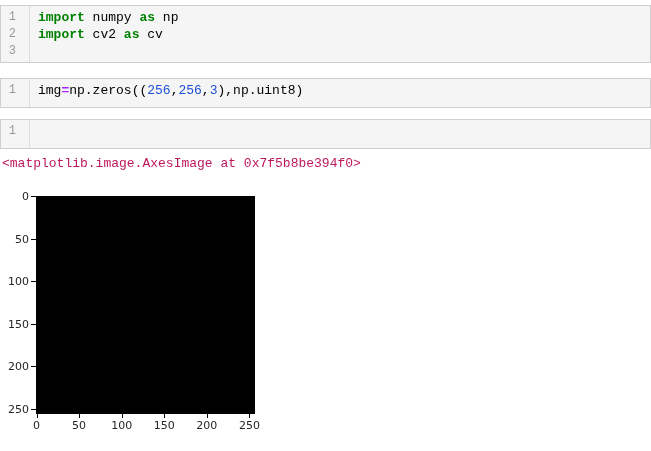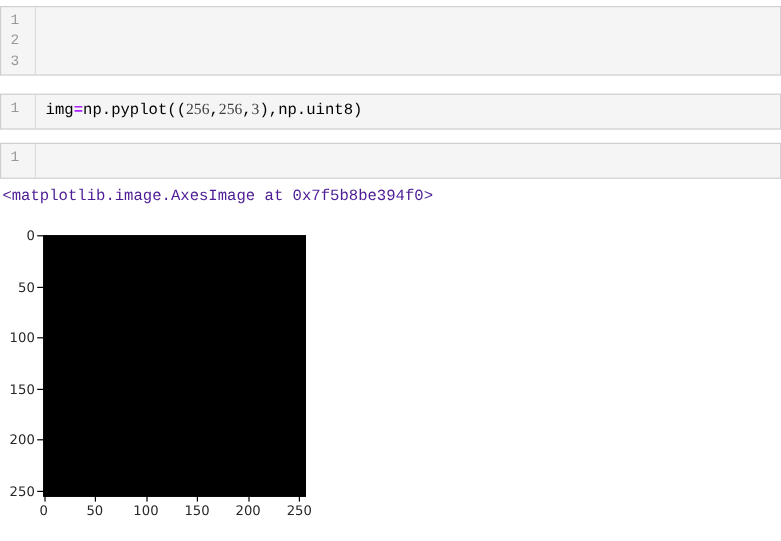--- a/index.html
+++ b/index.html
@@ -19,24 +19,24 @@
     width:29px;box-sizing:border-box;flex:0 0 29px;
     border-right:1px solid #dcdcdc;padding:3px 0;
   }
   .ln{
     height:17px;line-height:17px;text-align:right;padding-right:13px;
     color:#999999;font-size:12px;
   }
   .code{padding:3px 0 3px 8px;flex:1;}
   .codeline{height:17px;line-height:17px;font-size:13px;white-space:pre;color:#000000;}
   .tok-keyword{color:#008000;font-weight:bold;}
-  .tok-number{color:#404040;font-family:Liberation Serif, serif;}
+  .tok-number{color:#1d4ed8;}
   .tok-operator{color:#AA22FF;font-weight:bold;}
   .output-text{
-    position:absolute;left:2px;top:156px;font-size:13px;color:#4c1d95;white-space:pre;
+    position:absolute;left:2px;top:156px;font-size:13px;color:#be185d;white-space:pre;
   }
   .figure{position:absolute;left:0;top:190px;width:285px;height:255px;}
   .imshow{
     position:absolute;left:36px;top:6px;width:219px;height:218px;
     background:#000000;border:1px solid #000000;box-sizing:border-box;
   }
   .tick-label{
     position:absolute;font-family:"DejaVu Sans","Liberation Sans",sans-serif;
     font-size:11px;color:#262626;line-height:13px;height:13px;
   }
@@ -49,28 +49,30 @@
 <body>
 
 <div id="cells">
   <div class="cell" id="cell-0">
     <div class="gutter">
         <div class="ln">1</div>
         <div class="ln">2</div>
         <div class="ln">3</div>
       </div>
     <div class="code">
+        <div class="codeline"><span class="tok-keyword">import</span><span class="tok-plain"> numpy </span><span class="tok-keyword">as</span><span class="tok-plain"> np</span></div>
+        <div class="codeline"><span class="tok-keyword">import</span><span class="tok-plain"> cv2 </span><span class="tok-keyword">as</span><span class="tok-plain"> cv</span></div>
       </div>
   </div>
   <div class="cell" id="cell-1">
     <div class="gutter">
         <div class="ln">1</div>
       </div>
     <div class="code">
-        <div class="codeline"><span class="tok-plain">img</span><span class="tok-operator">=</span><span class="tok-plain">np.pyplot((</span><span class="tok-number">256</span><span class="tok-plain">,</span><span class="tok-number">256</span><span class="tok-plain">,</span><span class="tok-number">3</span><span class="tok-plain">),np.uint8)</span></div>
+        <div class="codeline"><span class="tok-plain">img</span><span class="tok-operator">=</span><span class="tok-plain">np.zeros((</span><span class="tok-number">256</span><span class="tok-plain">,</span><span class="tok-number">256</span><span class="tok-plain">,</span><span class="tok-number">3</span><span class="tok-plain">),np.uint8)</span></div>
       </div>
   </div>
   <div class="cell" id="cell-2">
     <div class="gutter">
         <div class="ln">1</div>
       </div>
   </div>
 </div>
 
 <div class="output-text">&lt;matplotlib.image.AxesImage at 0x7f5b8be394f0&gt;</div>

